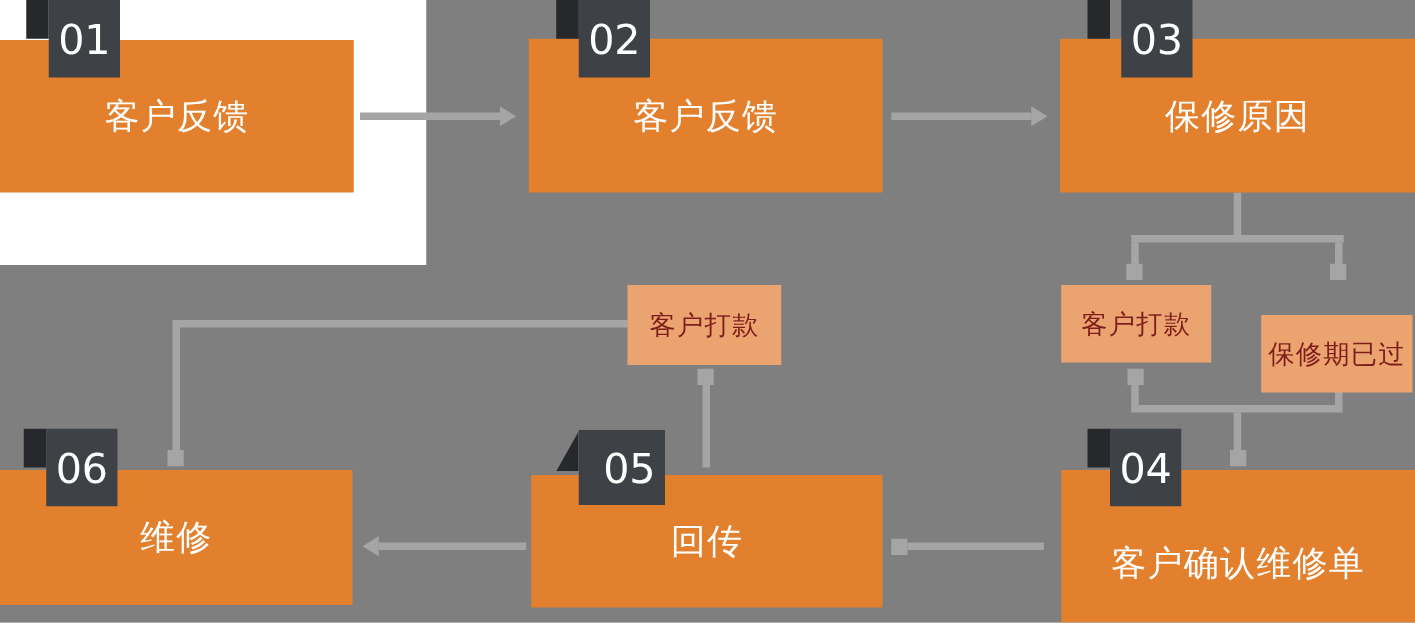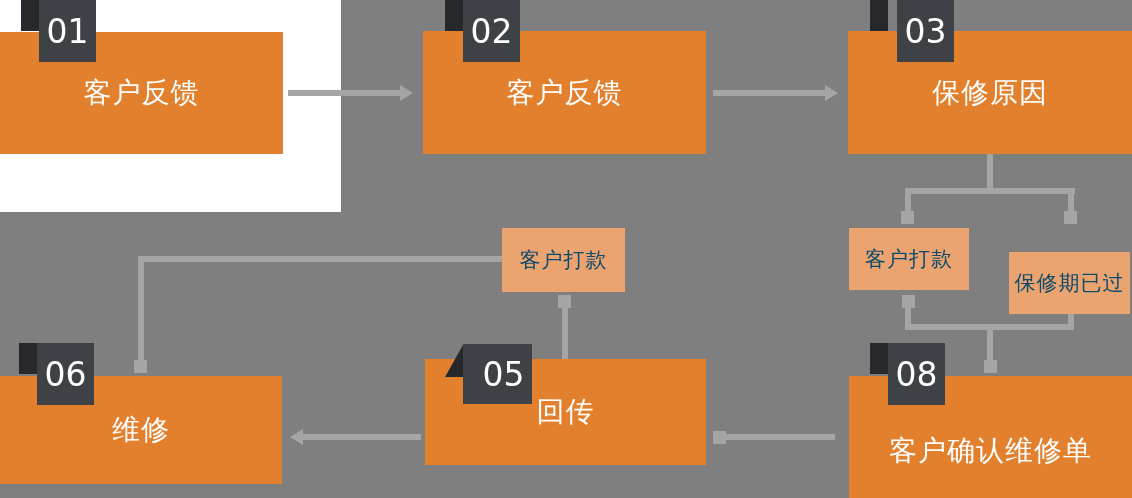--- a/index.html
+++ b/index.html
@@ -8,21 +8,21 @@
 
   .white-panel{position:absolute;left:0;top:0;width:341px;height:212px;background:#FFFFFF;z-index:0;}
 
   
   .box{position:absolute;background:#E2802D;color:#FFFFFF;display:flex;align-items:center;justify-content:center;
        font-size:28px;letter-spacing:1px;z-index:2;}
   .box-1{left:0;top:32px;width:283px;height:122px;}
   .box-2{left:423px;top:31px;width:283px;height:123px;}
   .box-3{left:848px;top:31px;width:284px;height:123px;}
   .box-4{left:849px;top:376px;width:283px;height:150px;}
-  .box-5{left:425px;top:359px;width:281px;height:106px;}
+  .box-5{left:425px;top:380px;width:281px;height:106px;}
   .box-6{left:0;top:376px;width:282px;height:108px;}
 
   
   .badge{position:absolute;width:57px;height:62px;background:#3E4247;color:#FFFFFF;display:flex;align-items:center;
          justify-content:center;font-size:33px;z-index:4;}
   .badge-1{left:39px;top:0;}
   .badge-2{left:463px;top:0;}
   .badge-3{left:897px;top:0;}
   .badge-4{left:888px;top:343px;}
   .badge-5{left:463px;top:344px;height:60px;padding-left:12px;}
@@ -31,21 +31,21 @@
   
   .fold{position:absolute;width:18px;height:31px;background:#26282B;z-index:3;}
   .fold-1{left:21px;top:0;}
   .fold-2{left:445px;top:0;}
   .fold-3{left:870px;top:0;}
   .fold-4{left:870px;top:343px;}
   .fold-5{left:445px;top:345px;height:32px;clip-path:polygon(100% 0,100% 100%,0 100%);}
   .fold-6{left:19px;top:343px;}
 
   
-  .small-box{position:absolute;background:#EBA470;color:#0c4a6e;display:flex;align-items:center;justify-content:center;
+  .small-box{position:absolute;background:#EBA470;color:#7f1d1d;display:flex;align-items:center;justify-content:center;
              font-size:21px;letter-spacing:1px;z-index:2;}
   .payment-box{left:502px;top:228px;width:123px;height:64px;}
   .branch-1{left:849px;top:228px;width:120px;height:62px;}
   .branch-2{left:1009px;top:228px;width:121px;height:62px;margin-top:24px;}
 
   
   .line{position:absolute;background:#A5A5A5;z-index:1;}
   .cap{position:absolute;width:13px;height:13px;background:#A5A5A5;z-index:1;}
   .arrow-right{position:absolute;width:0;height:0;border-top:8px solid transparent;border-bottom:8px solid transparent;
                border-left:13px solid #A5A5A5;z-index:1;}
@@ -150,21 +150,21 @@
   <div class="badge badge-1">
     <span>01</span>
   </div>
   <div class="badge badge-2">
     <span>02</span>
   </div>
   <div class="badge badge-3">
     <span>03</span>
   </div>
   <div class="badge badge-4">
-    <span>08</span>
+    <span>04</span>
   </div>
   <div class="badge badge-5">
     <span>05</span>
   </div>
   <div class="badge badge-6">
     <span>06</span>
   </div>
 
   <div class="small-box branch-1">
     <span>客户打款</span>

